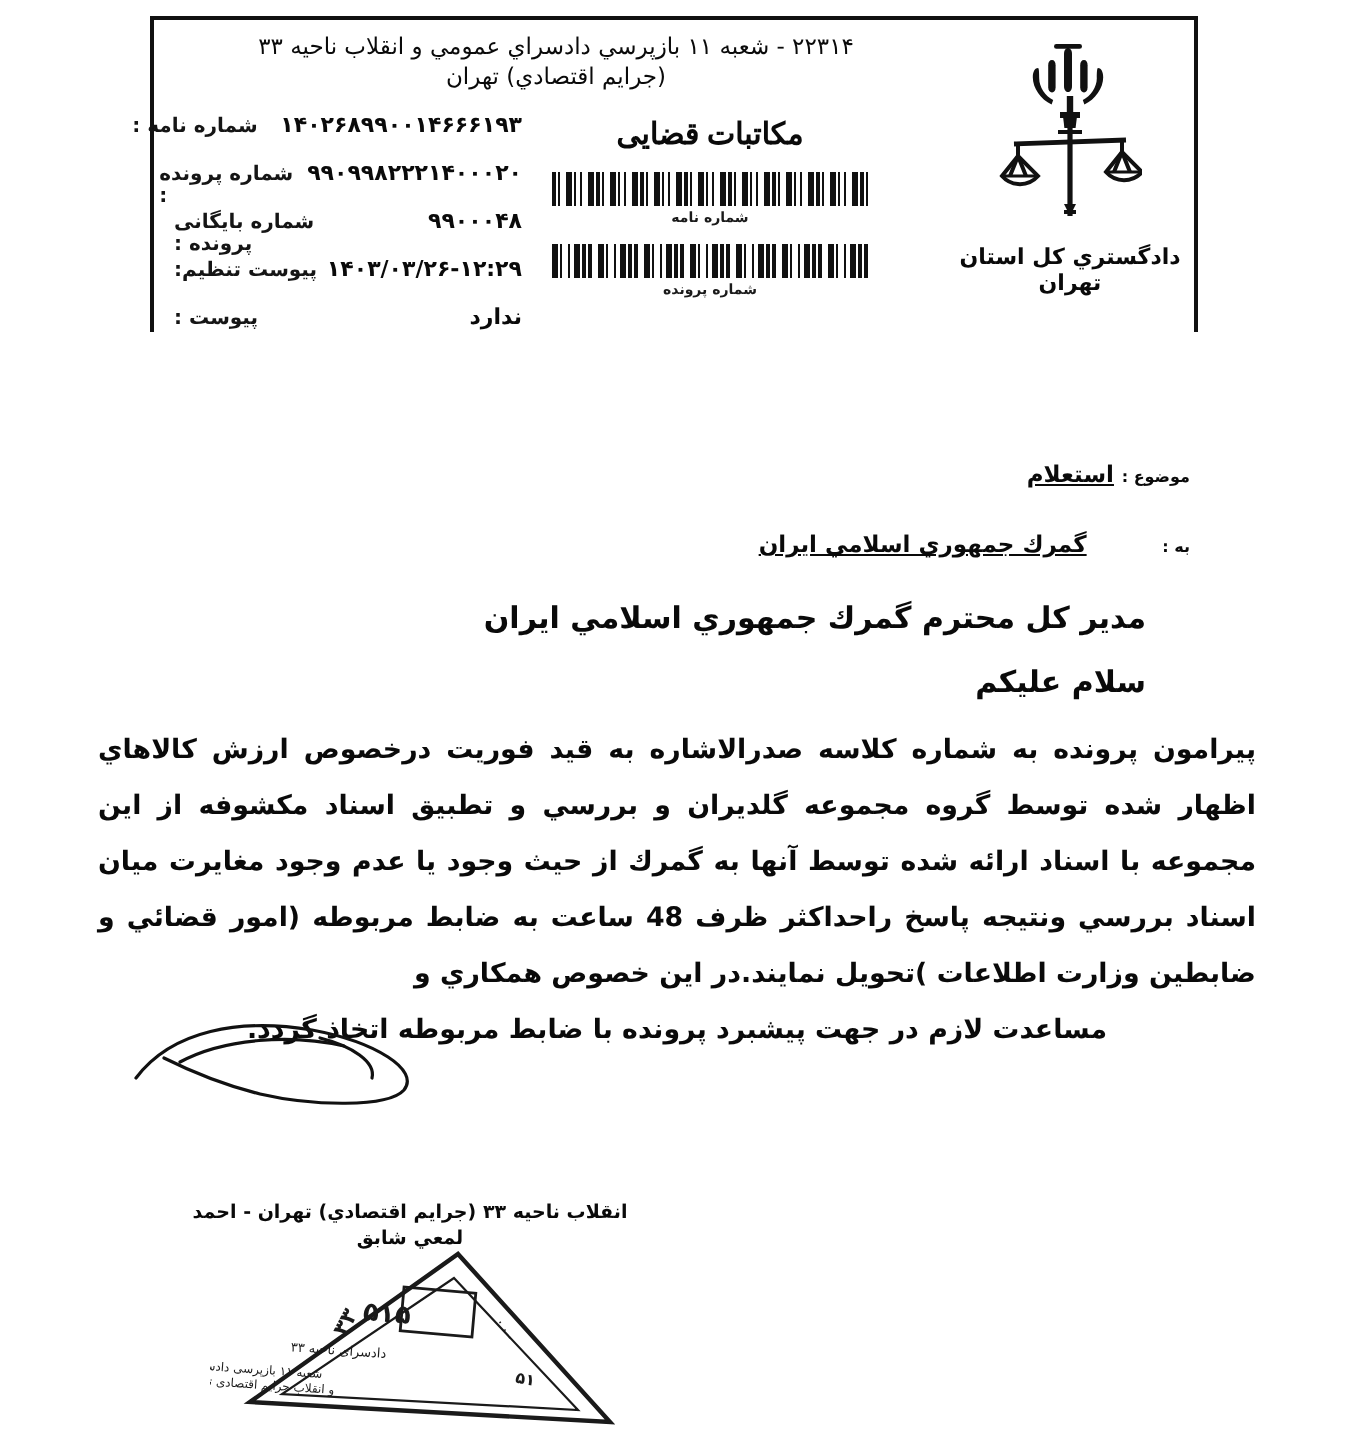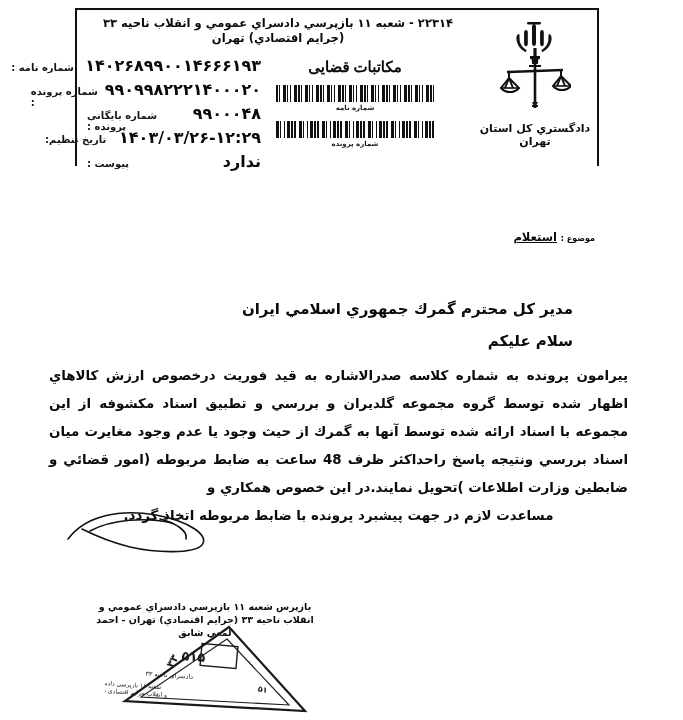--- a/index.html
+++ b/index.html
@@ -16,21 +16,21 @@
   .header-box{
     position:absolute;left:75px;top:8px;width:524px;height:158px;
     border-right:2px solid #111;border-left:2px solid #111;
     border-top:2px solid #111;border-bottom:0;
     box-sizing:border-box;
   }
   .hdr-title-wrap{
     position:absolute;left:0;right:118px;top:6px;text-align:center;
   }
   .hdr-title-line{
-    font-size:11.5px;font-weight:700;line-height:15px;white-space:nowrap;
+    font-size:11.5px;font-weight:400;line-height:15px;white-space:nowrap;
   }
 
   
   .emblem-col{
     position:absolute;right:6px;top:12px;width:112px;text-align:center;margin-left:31px;
   }
   .emblem-svg{display:block;margin:0 auto;}
   .emblem-caption{
     margin-top:4px;font-size:11px;font-weight:700;line-height:13px;
   }
@@ -64,21 +64,21 @@
   }
   .meta-row{
     display:flex;align-items:baseline;justify-content:flex-start;
     direction:rtl;margin-bottom:4px;height:20px;
   }
   .meta-label{
     width:74px;text-align:left;font-size:10px;font-weight:700;
     color:#151515;flex:0 0 74px;padding-left:2px;
   }
   .meta-value{
-    flex:1;text-align:right;font-size:16px;font-weight:700;
+    flex:1;text-align:right;font-size:11px;font-weight:700;
     direction:rtl;letter-spacing:.2px;white-space:nowrap;
     padding-right:4px;
   }
 
   
   .subject-row,.to-row{
     position:absolute;right:88px;font-size:11px;font-weight:700;
     white-space:nowrap;
   }
   .subject-row{top:230px;}
@@ -180,53 +180,56 @@
       <div class="meta-row">
         <span class="meta-value">۹۹۰۹۹۸۲۲۲۱۴۰۰۰۲۰</span>
         <span class="meta-label">شماره پرونده :</span>
       </div>
       <div class="meta-row">
         <span class="meta-value">۹۹۰۰۰۴۸</span>
         <span class="meta-label">شماره بایگانی پرونده :</span>
       </div>
       <div class="meta-row">
         <span class="meta-value">۱۴۰۳/۰۳/۲۶-۱۲:۲۹</span>
-        <span class="meta-label">تاریخ تنظیم:</span>
+        <span class="meta-label">پیوست تنظیم:</span>
       </div>
       <div class="meta-row">
         <span class="meta-value">ندارد</span>
         <span class="meta-label">پیوست :</span>
       </div>
     </div>
   </div>
 
   <div class="subject-row">
     <span class="field-tag">موضوع :</span>
     <span class="field-val">استعلام</span>
   </div>
 
+  <div class="to-row">
+    <span class="field-tag">به :</span>
+    <span class="field-val">گمرك جمهوري اسلامي ايران</span>
+  </div>
 
   <div class="salutation">مدير كل محترم گمرك جمهوري اسلامي ايران</div>
   <div class="greeting">سلام عليكم</div>
 
   <div class="body-text">
     <span>پيرامون پرونده به شماره كلاسه صدرالاشاره به قيد فوريت درخصوص ارزش كالاهاي اظهار شده توسط گروه مجموعه گلديران و بررسي و تطبيق اسناد مكشوفه از اين مجموعه با اسناد ارائه شده توسط آنها به گمرك از حيث وجود يا عدم وجود مغايرت ميان اسناد بررسي ونتيجه پاسخ راحداكثر ظرف 48 ساعت به ضابط مربوطه (امور قضائي و ضابطين وزارت اطلاعات )تحويل نمايند.در اين خصوص همكاري و</span>
     <span class="lastline">مساعدت لازم در جهت پيشبرد پرونده با ضابط مربوطه اتخاذ گردد.</span>
   </div>
 
   <svg class="sig-scribble" viewBox="0 0 190 60">
     <g fill="none" stroke="#111" stroke-width="1.6" stroke-linecap="round">
       <path d="M8 34 C26 10, 60 4, 96 10 C128 16, 150 30, 142 40 C134 49, 96 48, 70 42 C50 37, 34 30, 22 24"></path>
       <path d="M30 26 C52 14, 86 12, 112 18"></path>
       <path d="M100 14 C116 18, 128 26, 126 34"></path>
     </g>
   </svg>
 
   <div class="sig-block">
-    <div>بازپرس شعبه ۱۱ بازپرسي دادسراي عمومي و</div>
     <div>انقلاب ناحیه ۳۳ (جرایم اقتصادي) تهران - احمد</div>
     <div>لمعي شابق</div>
   </div>
 
   <svg class="stamp-wrap" viewBox="0 0 240 95">
     <g stroke="#1a1a1a" fill="none">
       <polygon points="124,2 200,86 20,76" stroke-width="2.2"></polygon>
       <polygon points="122,14 184,80 36,72" stroke-width="1.1"></polygon>
       <rect x="96" y="20" width="36" height="22" stroke-width="1.4" transform="rotate(5 114 31)"></rect>
     </g>

